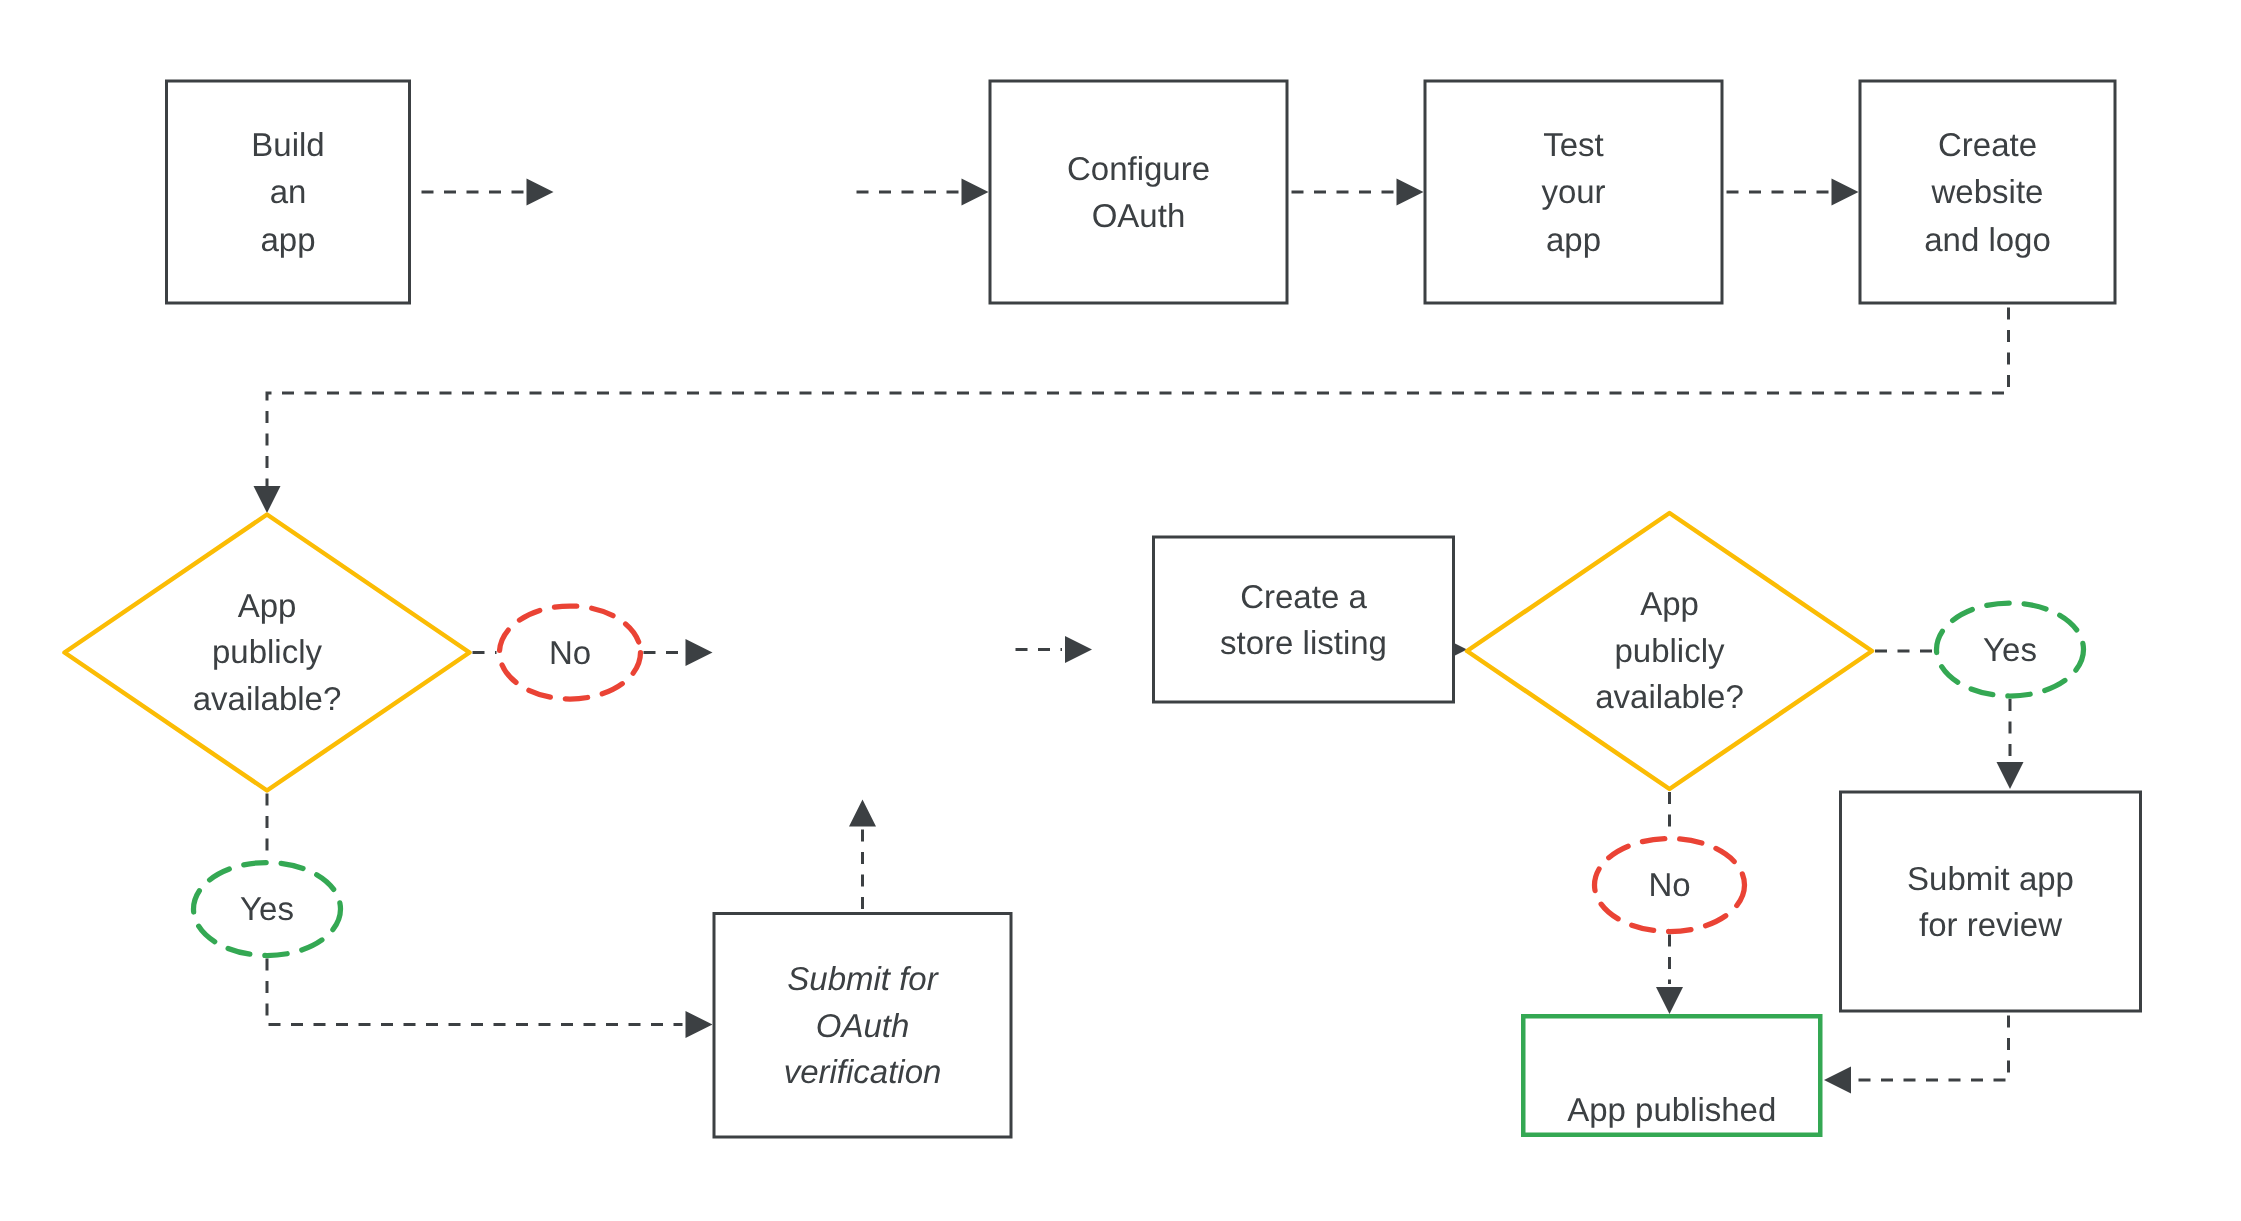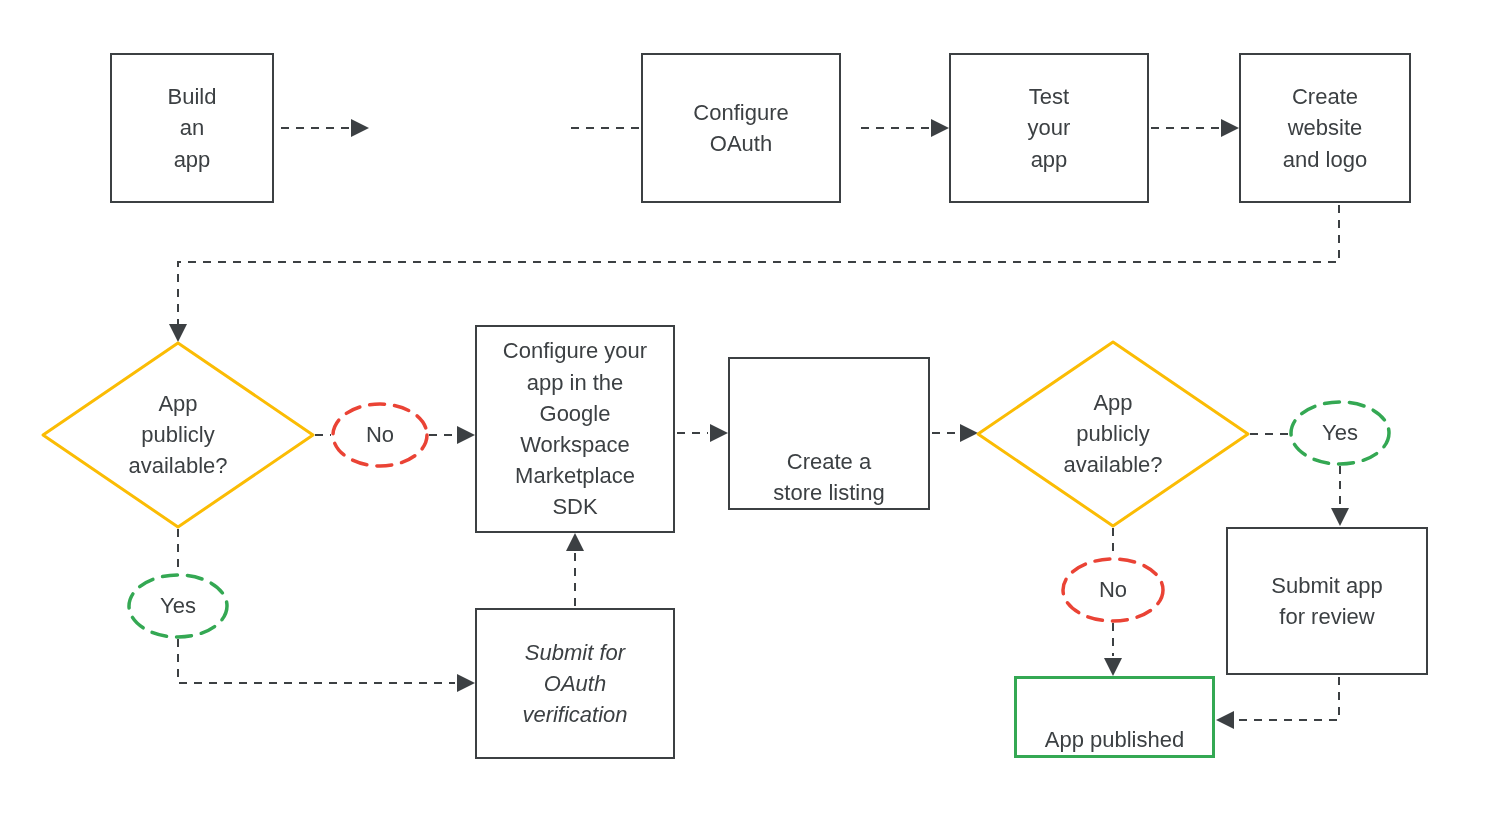--- a/index.html
+++ b/index.html
@@ -93,47 +93,39 @@
     <polygon class="arrow" points="1234,711 1234,729 1216,720"></polygon>
   </svg>
 
   <div class="box" style="left:79px;top:53px;width:164px;height:150px;margin-left:31px;">
     <span>Build
 an
 app</span>
   </div>
 
 
-  <div class="box" style="left:641px;top:53px;width:200px;height:150px;">
+  <div class="box" style="left:659px;top:53px;width:200px;height:150px;">
     <span>Configure
 OAuth</span>
   </div>
 
   <div class="box" style="left:949px;top:53px;width:200px;height:150px;justify-content:center;">
     <span>Test
 your
 app</span>
   </div>
 
   <div class="box" style="left:1239px;top:53px;width:172px;height:150px;">
     <span>Create
 website
 and logo</span>
   </div>
 
-  <div class="box" style="left:475px;top:325px;width:200px;height:208px;">
-    <span>Configure your
-app in the
-Google
-Workspace
-Marketplace
-SDK</span>
-  </div>
 
-  <div class="box" style="left:728px;top:357px;width:202px;height:153px;align-items:flex-end;">
+  <div class="box" style="left:768px;top:357px;width:202px;height:112px;">
     <span>Create a
 store listing</span>
   </div>
 
   <div class="box" style="left:475px;top:608px;width:200px;height:151px;font-style:italic;">
     <span>Submit for
 OAuth
 verification</span>
   </div>
 

